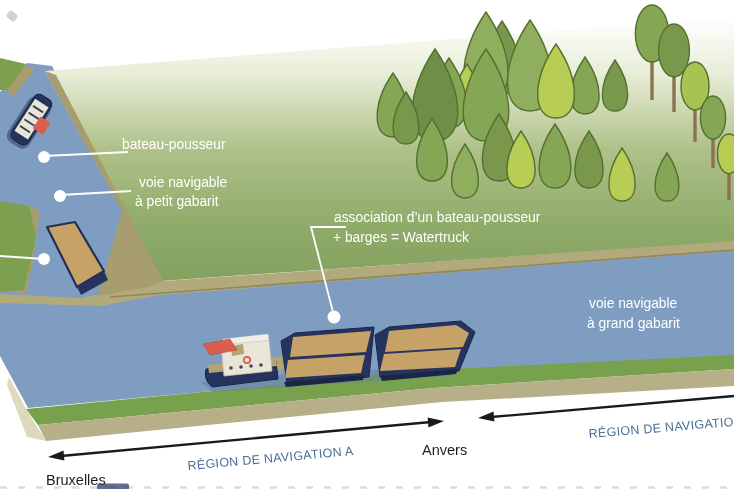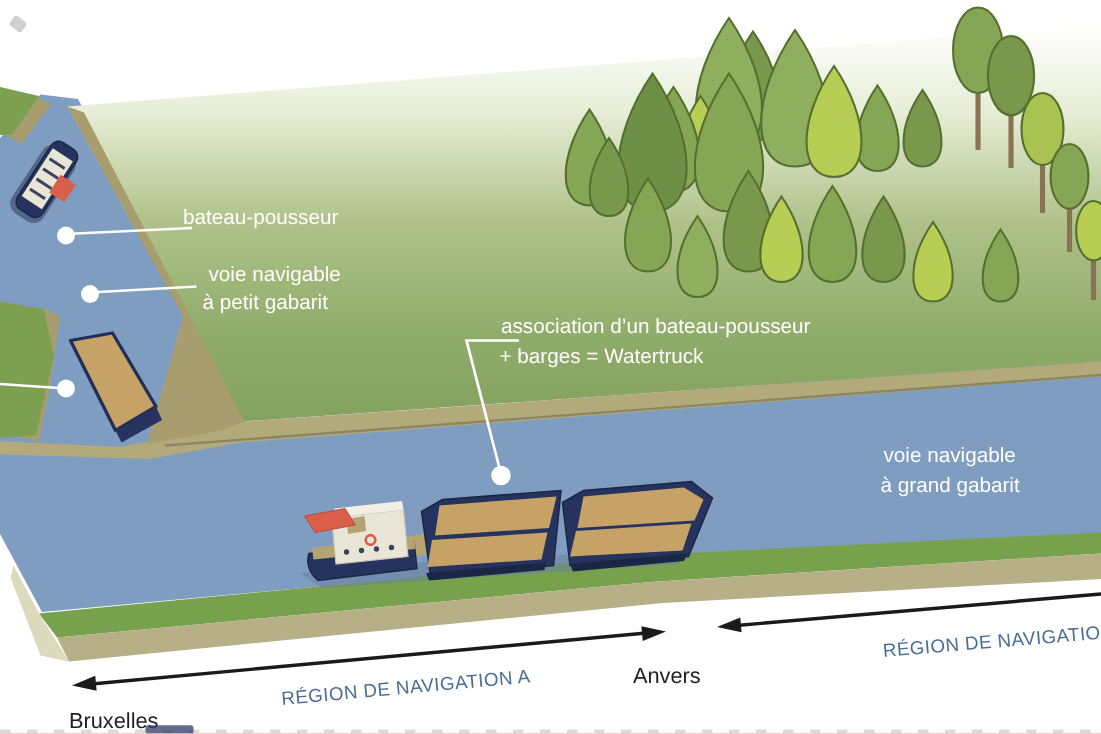--- a/index.html
+++ b/index.html
@@ -1,16 +1,16 @@
 <!DOCTYPE html>
 <html><head>
 <meta charset="utf-8">
 <style>
   html,body{margin:0;padding:0;background:#ffffff;}
-  .stage{position:relative;width:734px;height:489px;background:#b91c1c;overflow:hidden;}
+  .stage{position:relative;width:734px;height:489px;background:#bef264;overflow:hidden;}
   svg{display:block;}
   text{font-family:"Liberation Sans", sans-serif;}
   .lbl{fill:#FFFFFF;font-size:13.8px;font-weight:400;}
   .region{fill:#4A6E96;font-size:12.5px;font-weight:400;letter-spacing:0.3px;}
   .city{fill:#1F1F1F;font-size:14.5px;font-weight:400;}
   .callout-line{stroke:#FFFFFF;stroke-width:1.8;fill:none;}
   .callout-dot{fill:#FFFFFF;}
   .arrow-line{stroke:#1A1A1A;stroke-width:2.3;fill:none;}
   .arrow-head{fill:#1A1A1A;}
 </style>

